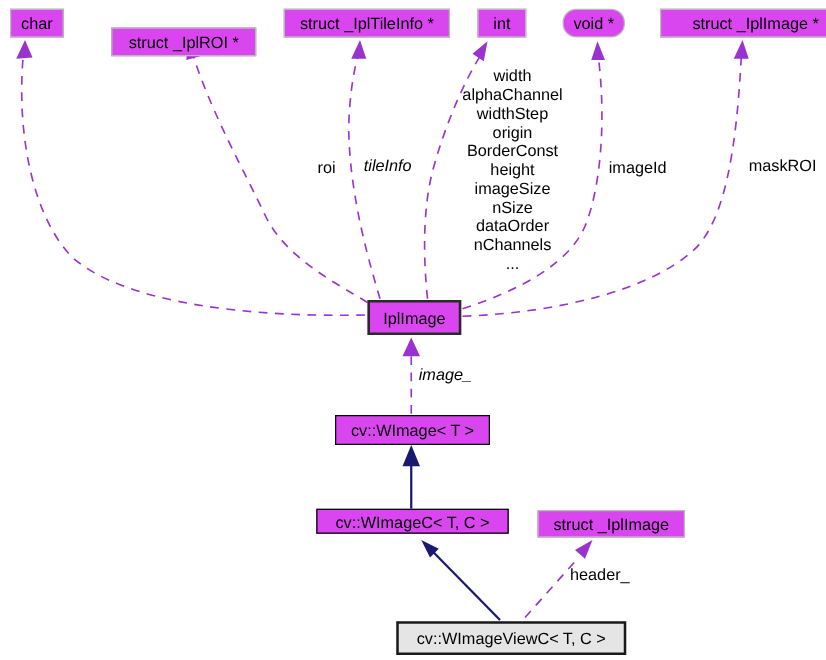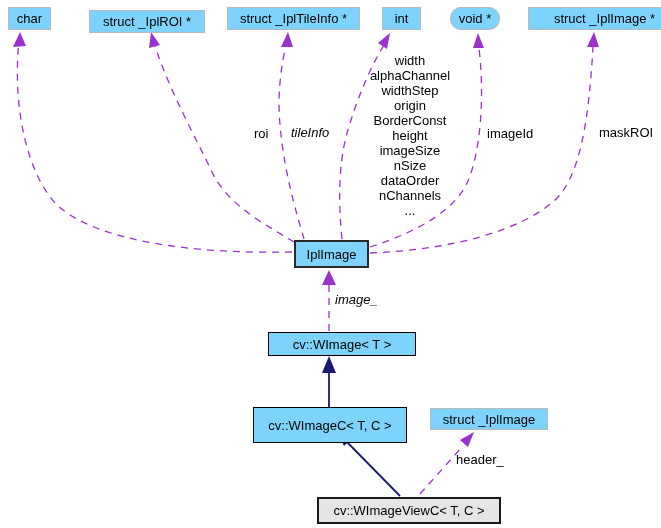--- a/index.html
+++ b/index.html
@@ -10,21 +10,21 @@
     font-family:"Liberation Sans", sans-serif;
     font-size:13px;
     color:#000;
     overflow:hidden;
   }
   #edges{position:absolute;left:0;top:0;width:661px;height:528px;}
   .node{
     position:absolute;
     box-sizing:border-box;
     display:flex;align-items:center;justify-content:center;
-    background:#7dd3fc;
+    background:#d946ef;
     border:1px solid #b9b9b9;
     white-space:nowrap;
     line-height:1;
   }
   .node.linked{border:1px solid #000;}
   .node.hub{border:2px solid #2a2a2a;}
   .node.selected{border:2px solid #1a1a1a;background:#e5e5e5;}
   .edge-label{
     position:absolute;
     white-space:pre-line;
@@ -67,35 +67,35 @@
       <path d="M 400,496 L 345,440"></path>
     </g>
     <g fill="#191970" stroke="none">
       <polygon points="329,356 322,373 336,373"></polygon>
       <polygon points="337,432 351,439 344,446"></polygon>
     </g>
   </svg>
 
   <div class="node" style="left:8px;top:7px;width:43px;height:23px;">char</div>
 
-  <div class="node" style="left:89px;top:10px;width:116px;height:23px;">struct _IplROI *</div>
+  <div class="node" style="left:89px;top:22px;width:116px;height:23px;">struct _IplROI *</div>
 
   <div class="node" style="left:227px;top:7px;width:133px;height:23px;">struct _IplTileInfo *</div>
 
   <div class="node" style="left:382px;top:7px;width:39px;height:23px;">int</div>
 
   <div class="node" style="left:450px;top:7px;width:50px;height:23px;border-radius:11px;">void *</div>
 
   <div class="node" style="left:528px;top:7px;width:153px;height:23px;">struct _IplImage *</div>
 
   <div class="node hub" style="left:294px;top:240px;width:75px;height:28px;">IplImage</div>
 
-  <div class="node linked" style="left:268px;top:332px;width:148px;height:24px;">cv::WImage&lt; T &gt;</div>
+  <div class="node linked" style="left:268px;top:332px;width:124px;height:24px;">cv::WImage&lt; T &gt;</div>
 
-  <div class="node linked" style="left:253px;top:407px;width:154px;height:36px;">cv::WImageC&lt; T, C &gt;</div>
+  <div class="node linked" style="left:253px;top:407px;width:154px;height:20px;">cv::WImageC&lt; T, C &gt;</div>
 
   <div class="node" style="left:430px;top:408px;width:118px;height:22px;">struct _IplImage</div>
 
   <div class="node selected" style="left:317px;top:497px;width:184px;height:27px;">cv::WImageViewC&lt; T, C &gt;</div>
 
 
   <div class="edge-label" style="left:254px;top:127px;">roi</div>
 
   <div class="edge-label" style="left:291px;top:126px;font-style:italic;">tileInfo</div>
 

